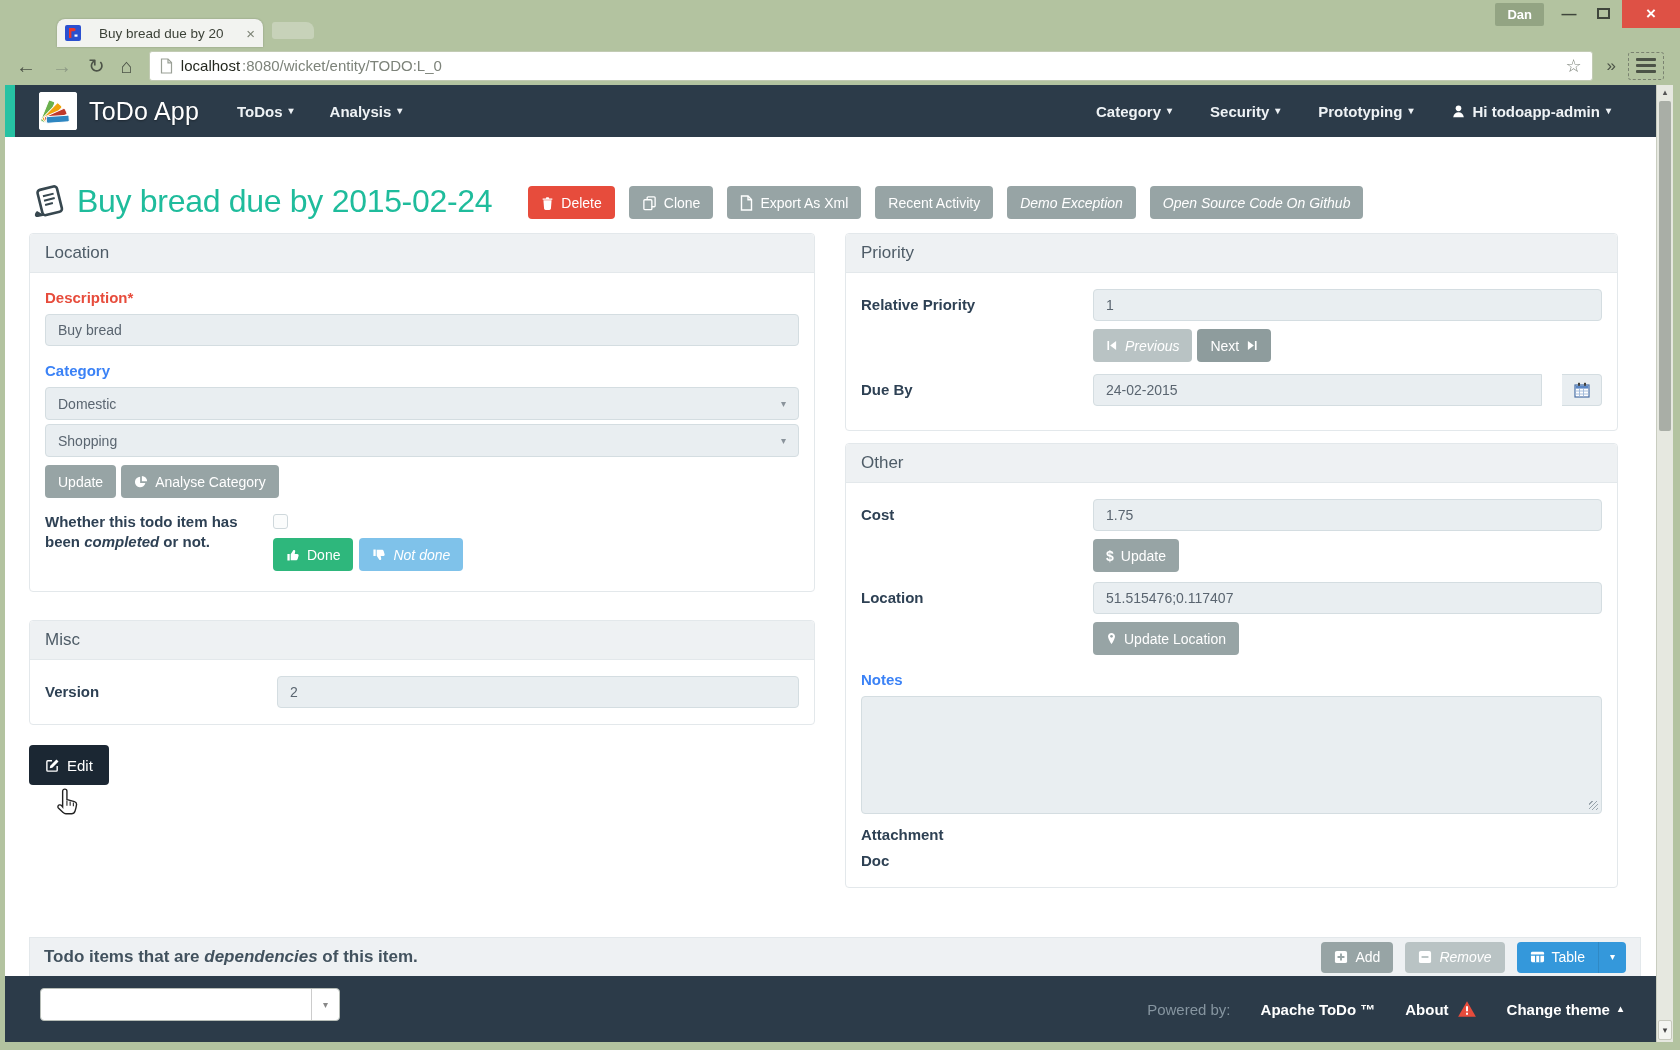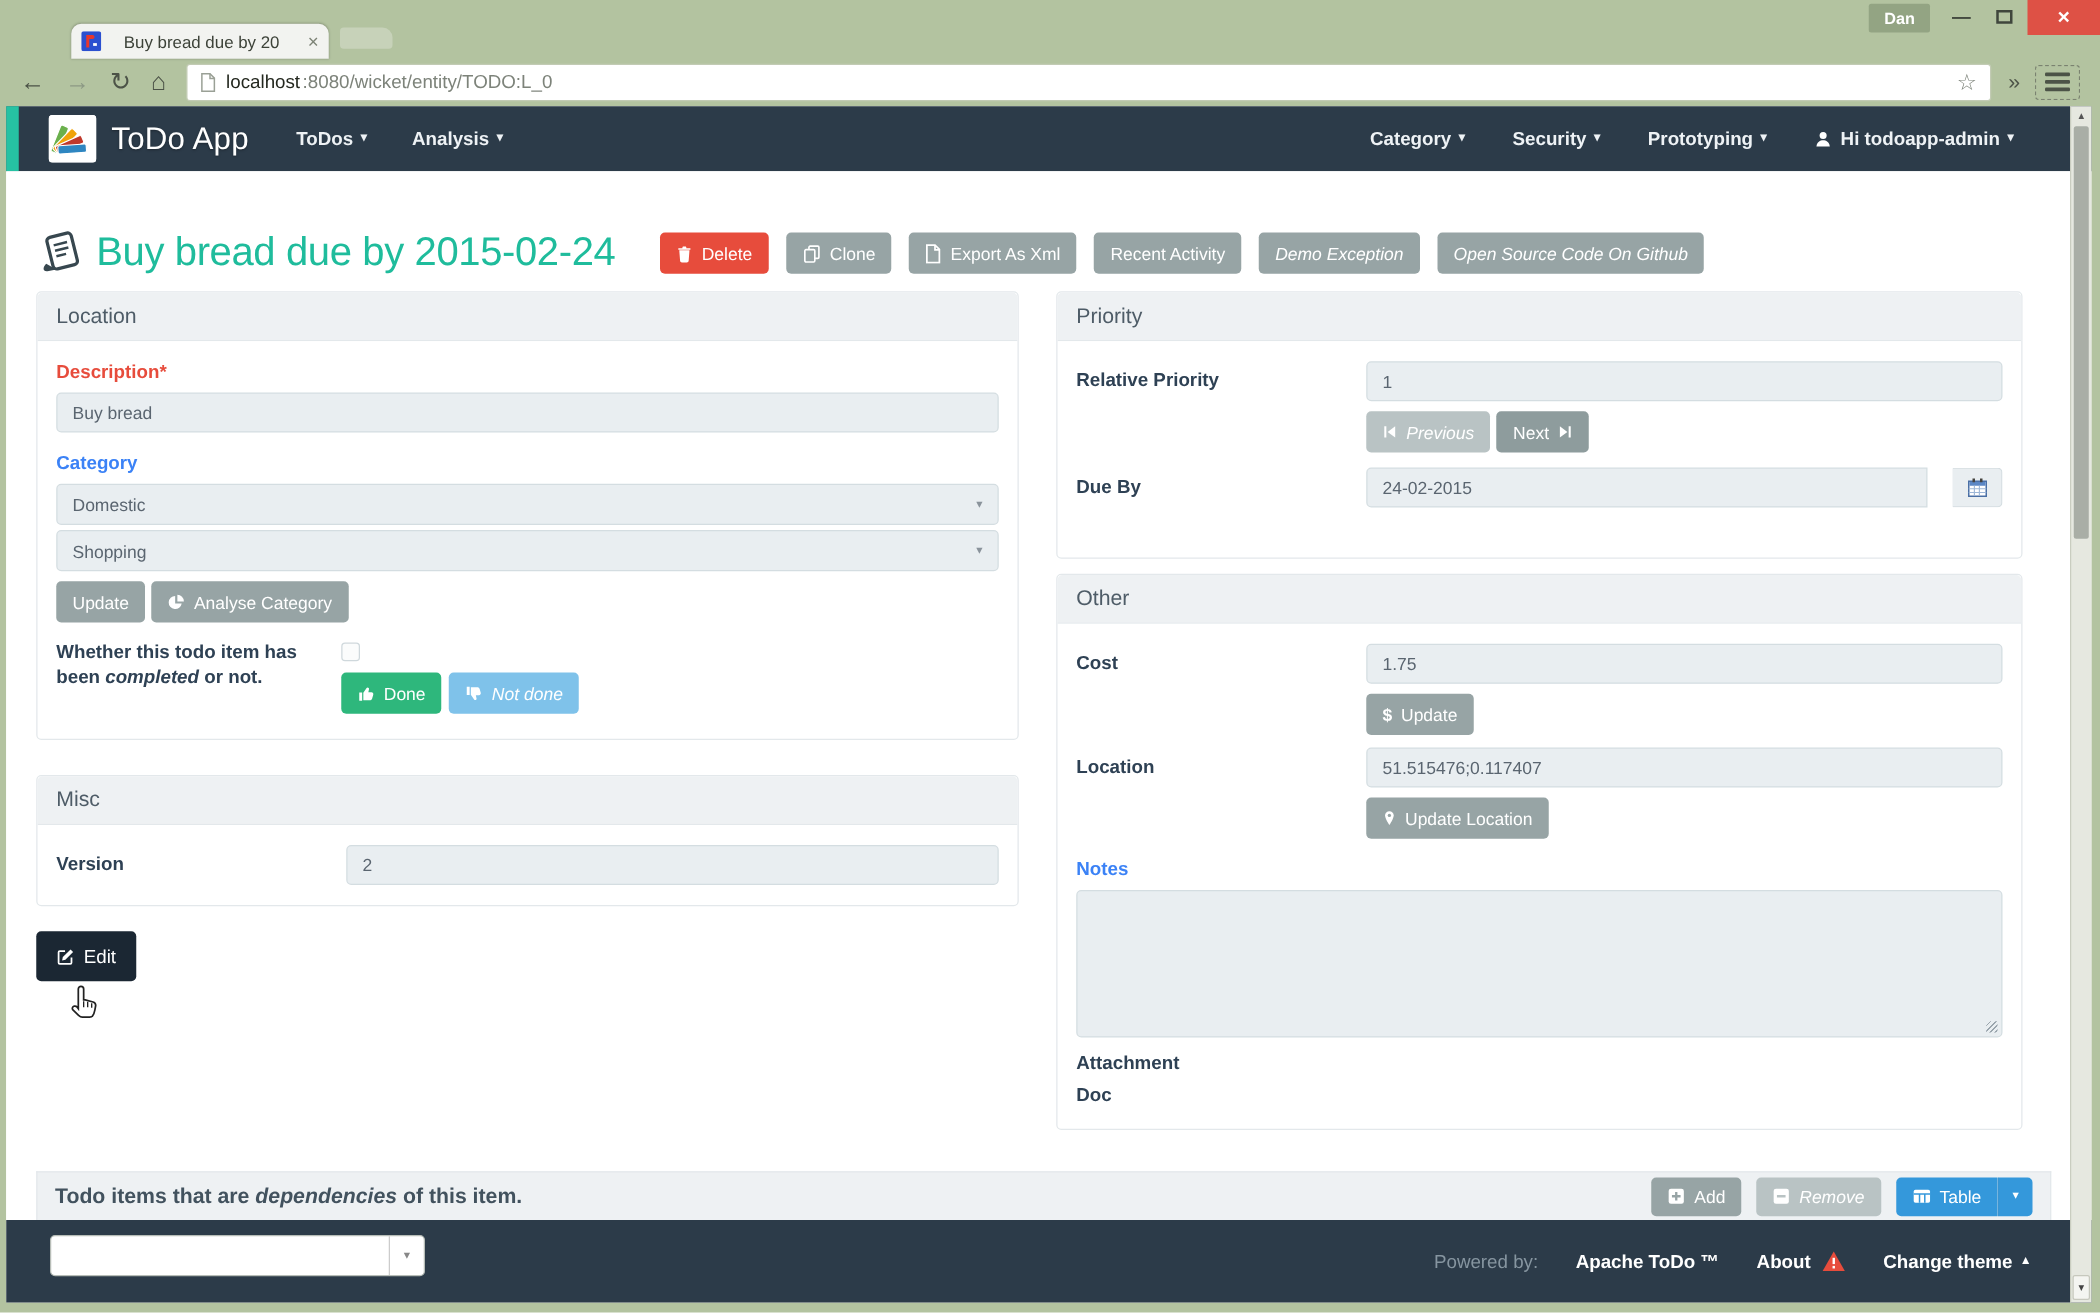--- a/index.html
+++ b/index.html
@@ -403,21 +403,21 @@
                     <span>
                         <svg width="12" height="13" viewBox="0 0 16 16">
                           <path d="M13 2v12" stroke="#fff" stroke-width="2.2"></path>
                           <path d="M2.5 2l8 6-8 6z" fill="#fff"></path>
                         </svg>
                       </span>
                   </div>
                 </div>
               </div>
             </div>
-            <div class="prow" style="margin-bottom:16px; margin-top:12px">
+            <div class="prow" style="margin-bottom:0; margin-top:12px">
               <div class="plabel">Due By</div>
               <div class="pctrl">
                 <div class="addon-group">
                   <div class="finput">24-02-2015</div>
                   <div class="addon">
                     <span>
                       <svg width="18" height="18" viewBox="0 0 18 18">
                           <rect x="2" y="4" width="14" height="12" fill="#fff" stroke="#4a6fa5" stroke-width="1.2"></rect>
                           <rect x="2.6" y="4.6" width="12.8" height="3" fill="#5b87c5"></rect>
                           <rect x="5" y="1.8" width="2" height="3" fill="#44423e"></rect>

